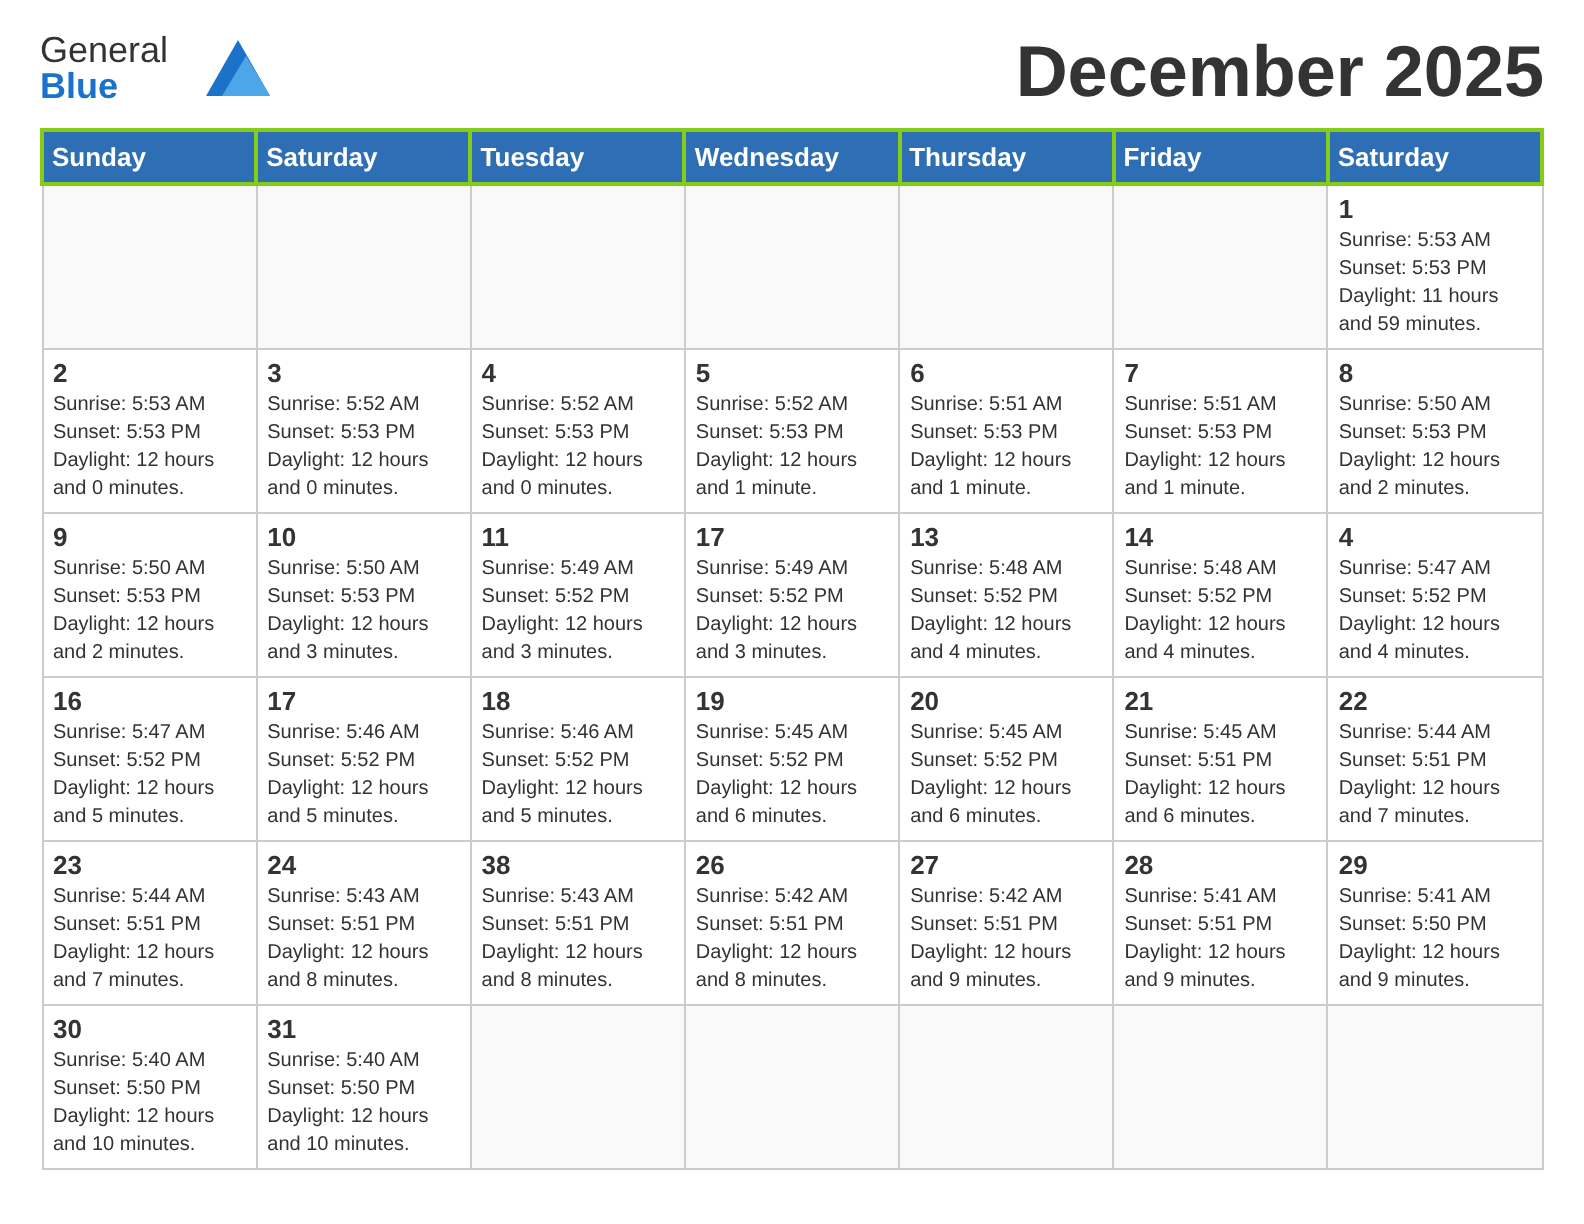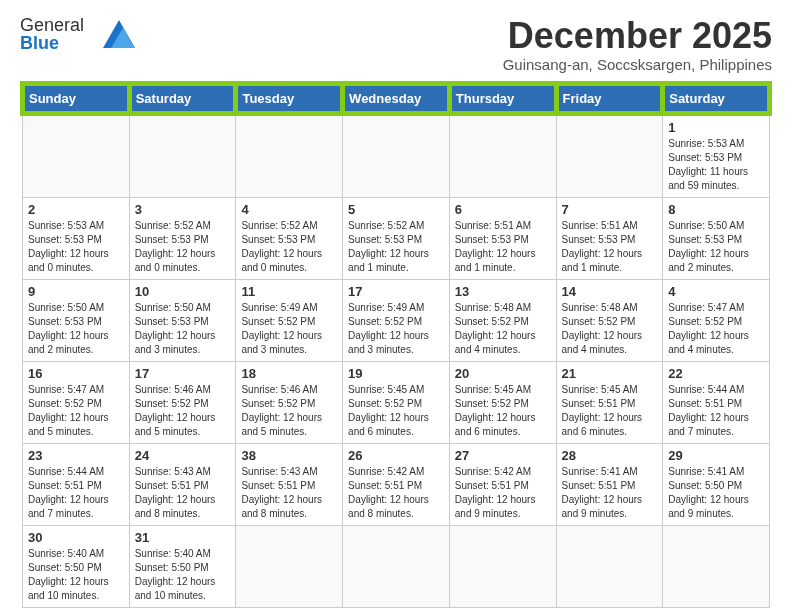--- a/index.html
+++ b/index.html
@@ -51,21 +51,21 @@
       border-collapse: collapse;
       table-layout: fixed;
     }
     .calendar-table thead th {
       background-color: #2e6eb4;
       color: #fff;
       font-size: 13px;
       font-weight: bold;
       padding: 5px 4px;
       text-align: left;
-      border: 5px solid #84cc16;
+      border: 2px solid #84cc16;
     }
     .calendar-table tbody td {
       border: 1px solid #ccc;
       vertical-align: top;
       padding: 4px 5px;
       font-size: 10.5px;
       color: #333;
       min-height: 72px;
       height: 72px;
     }
@@ -93,21 +93,20 @@
       <span class="general">General</span><br>
       <span class="blue">Blue</span>
     </div>
     <svg class="logo-icon" viewBox="0 0 32 28" xmlns="http://www.w3.org/2000/svg">
       <polygon points="0,28 16,0 32,28" fill="#1a73c9"></polygon>
       <polygon points="8,28 20,8 32,28" fill="#4da6e8"></polygon>
     </svg>
   </div>
   <div class="title-area">
     <div class="calendar-title">December 2025</div>
-    <div class="calendar-subtitle">Guinsang-an, Soccsksargen, Philippines</div>
   </div>
 </div>
 
 <table class="calendar-table">
   <thead>
     <tr>
     <th>Sunday</th>
         <th>Saturday</th>
         <th>Tuesday</th>
         <th>Wednesday</th>

